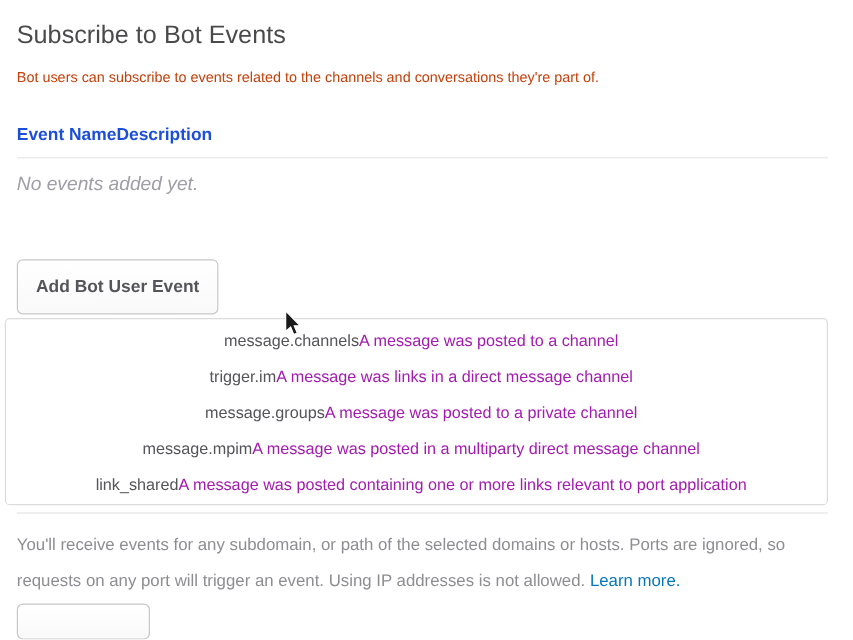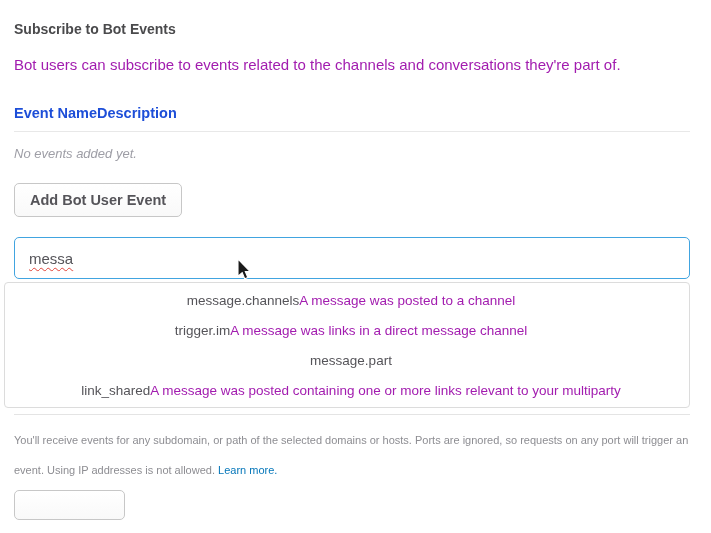--- a/index.html
+++ b/index.html
@@ -4,35 +4,35 @@
 <style>
   html,body{margin:0;padding:0;}
   body{
     width:711px;height:533px;overflow:hidden;position:relative;
     background:#ffffff;
     font-family:"Liberation Sans","DejaVu Sans",sans-serif;
     color:#555459;
   }
   .content{margin-left:14px;width:676px;}
   h1.page-title{
-    margin:17px 0 0;font-size:14px;line-height:25px;font-weight:bold;color:#4a4a4c;
+    margin:17px 0 0;font-size:21px;line-height:25px;font-weight:normal;color:#4a4a4c;
   }
   p.page-subtitle{
-    margin:13px 0 0;font-size:15px;line-height:19px;color:#a21caf;
+    margin:13px 0 0;font-size:12px;line-height:19px;color:#c2410c;
   }
   .table-header{
     display:flex;margin-top:31px;font-size:14.5px;font-weight:bold;color:#1d4ed8;
   }
   .th-description{}
   .divider{border:0;border-top:1px solid #e8e8e8;margin:10px 0 0;height:0;}
   .empty-msg{
-    margin:13px 0 0;font-style:italic;color:#9e9ea6;font-size:13px;line-height:18px;
+    margin:13px 0 13px;font-style:italic;color:#9e9ea6;font-size:16px;line-height:18px;
   }
   .btn{
-    display:inline-block;margin-top:20px;height:34px;line-height:32px;
+    display:inline-block;margin-top:40px;height:46px;line-height:32px;
     padding:0 15px;border:1px solid #c7c7c7;border-radius:5px;
     background:linear-gradient(#ffffff,#f9f9f9);
     font-size:14.5px;font-weight:bold;color:#555459;cursor:pointer;
     box-sizing:border-box;
   }
   .fake-input{
     margin-top:20px;height:42px;box-sizing:border-box;
     border:1px solid #41a4e0;border-radius:5px;background:#fff;
     display:flex;align-items:center;padding:0 14px;
     font-size:15px;color:#555459;
@@ -50,21 +50,21 @@
     padding:2px 0;
   }
   .suggest-row{
     display:flex;align-items:center;justify-content:center;
     height:30px;padding:0 12px 0 20px;cursor:pointer;
   }
   .suggest-row .ev-name{font-size:13.5px;color:#555459;white-space:nowrap;}
   .suggest-row .ev-desc{font-size:13.5px;color:#a21caf;white-space:nowrap;text-align:right;}
   .divider2{border:0;border-top:1px solid #e4e4e4;margin:6px 0 0;height:0;}
   .footer-note{
-    margin:10px 0 0;font-size:11px;line-height:30px;color:#8d8d92;
+    margin:10px 0 0;font-size:14px;line-height:30px;color:#8d8d92;
   }
   .footer-note a{color:#0576b9;text-decoration:none;}
   .partial-btn{
     display:block;margin-top:5px;width:111px;height:30px;box-sizing:border-box;
     border:1px solid #c7c7c7;border-radius:5px;background:linear-gradient(#ffffff,#f9f9f9);
     cursor:pointer;
   }
   .cursor{
     position:absolute;left:237px;top:259px;width:15px;height:22px;
     pointer-events:none;z-index:50;
@@ -83,39 +83,41 @@
     <span class="th-event-name">Event Name</span>
     <span class="th-description">Description</span>
   </div>
 
   <hr class="divider">
 
   <p class="empty-msg">No events added yet.</p>
 
   <button class="btn">Add Bot User Event</button>
 
-  <div class="fake-input" role="textbox">
-    <span class="typed">messa</span>
-  </div>
 
   <div class="suggest-box">
     <div class="suggest-row">
       <span class="ev-name">message.channels</span>
       <span class="ev-desc">A message was posted to a channel</span>
     </div>
     <div class="suggest-row">
       <span class="ev-name">trigger.im</span>
       <span class="ev-desc">A message was links in a direct message channel</span>
     </div>
     <div class="suggest-row">
-      <span class="ev-name">message.part</span>
+      <span class="ev-name">message.groups</span>
+      <span class="ev-desc">A message was posted to a private channel</span>
+    </div>
+    <div class="suggest-row">
+      <span class="ev-name">message.mpim</span>
+      <span class="ev-desc">A message was posted in a multiparty direct message channel</span>
     </div>
     <div class="suggest-row">
       <span class="ev-name">link_shared</span>
-      <span class="ev-desc">A message was posted containing one or more links relevant to your multiparty</span>
+      <span class="ev-desc">A message was posted containing one or more links relevant to port application</span>
     </div>
   </div>
 
   <hr class="divider2">
 
   <p class="footer-note"><span>You'll receive events for any subdomain, or path of the selected domains or hosts. Ports are ignored, so requests on any port will trigger an event. Using IP addresses is not allowed. </span><a href="#">Learn more.</a></p>
 
   <button class="partial-btn"></button>
 
 </div>

